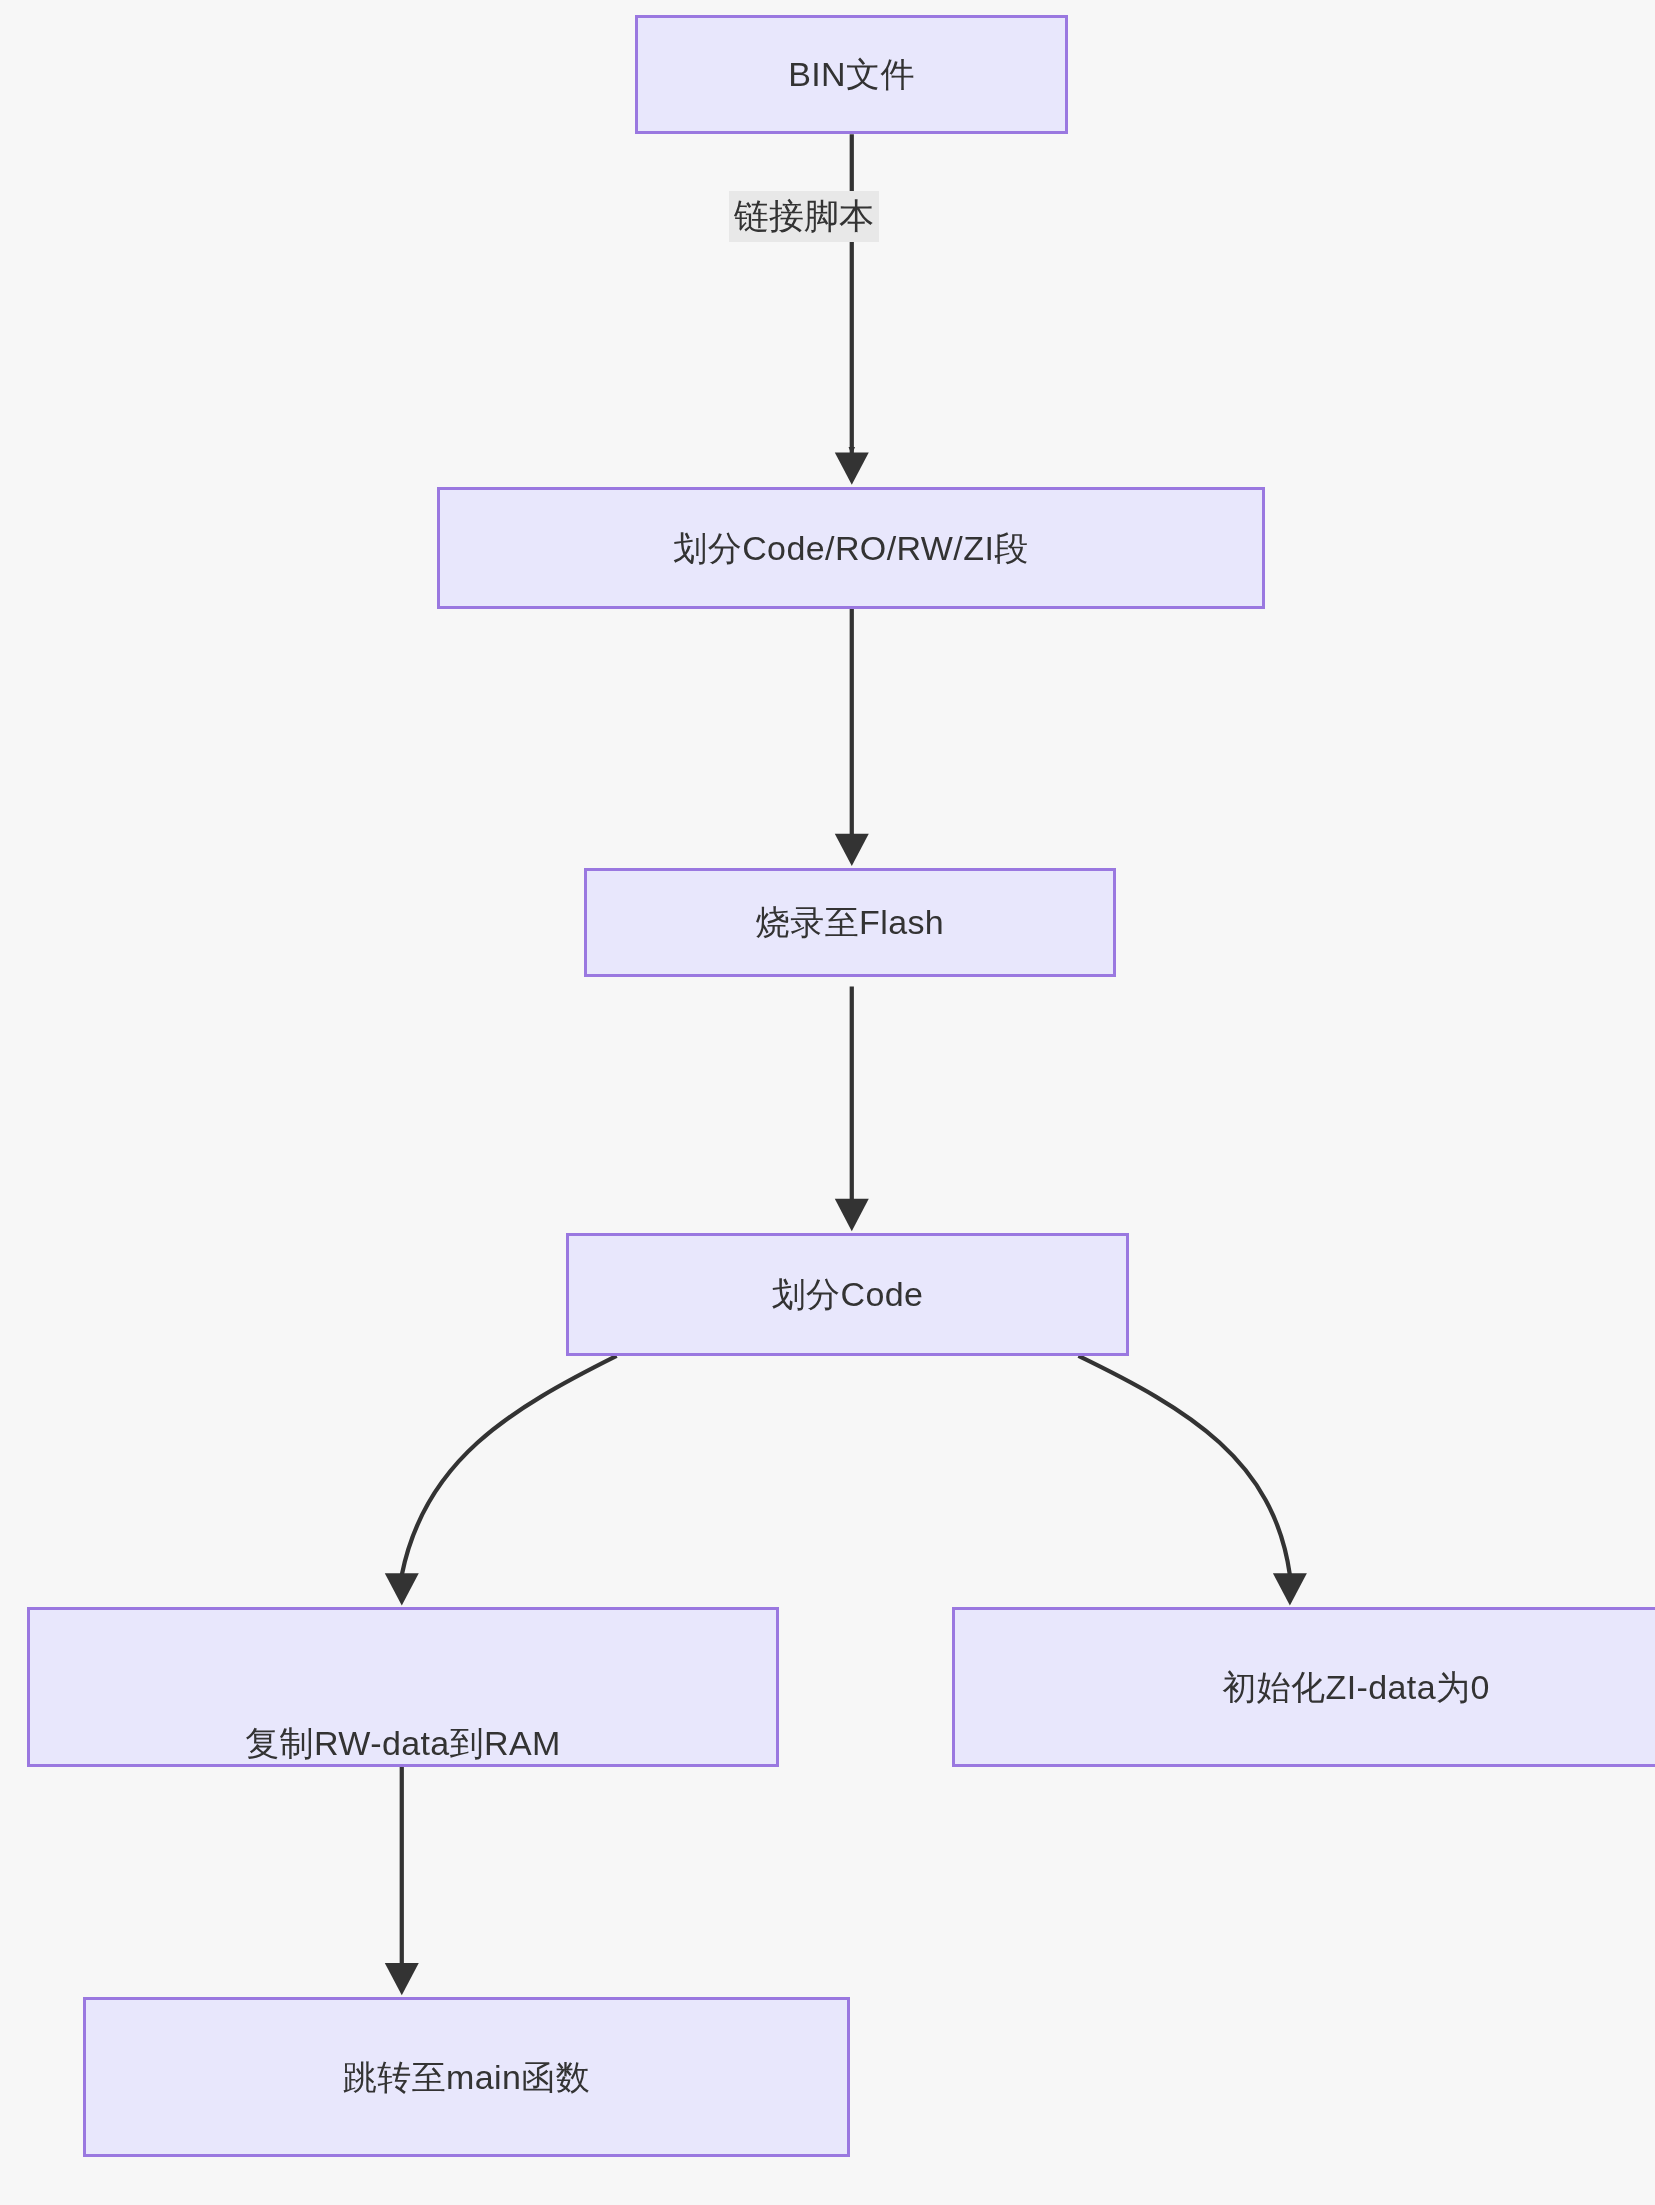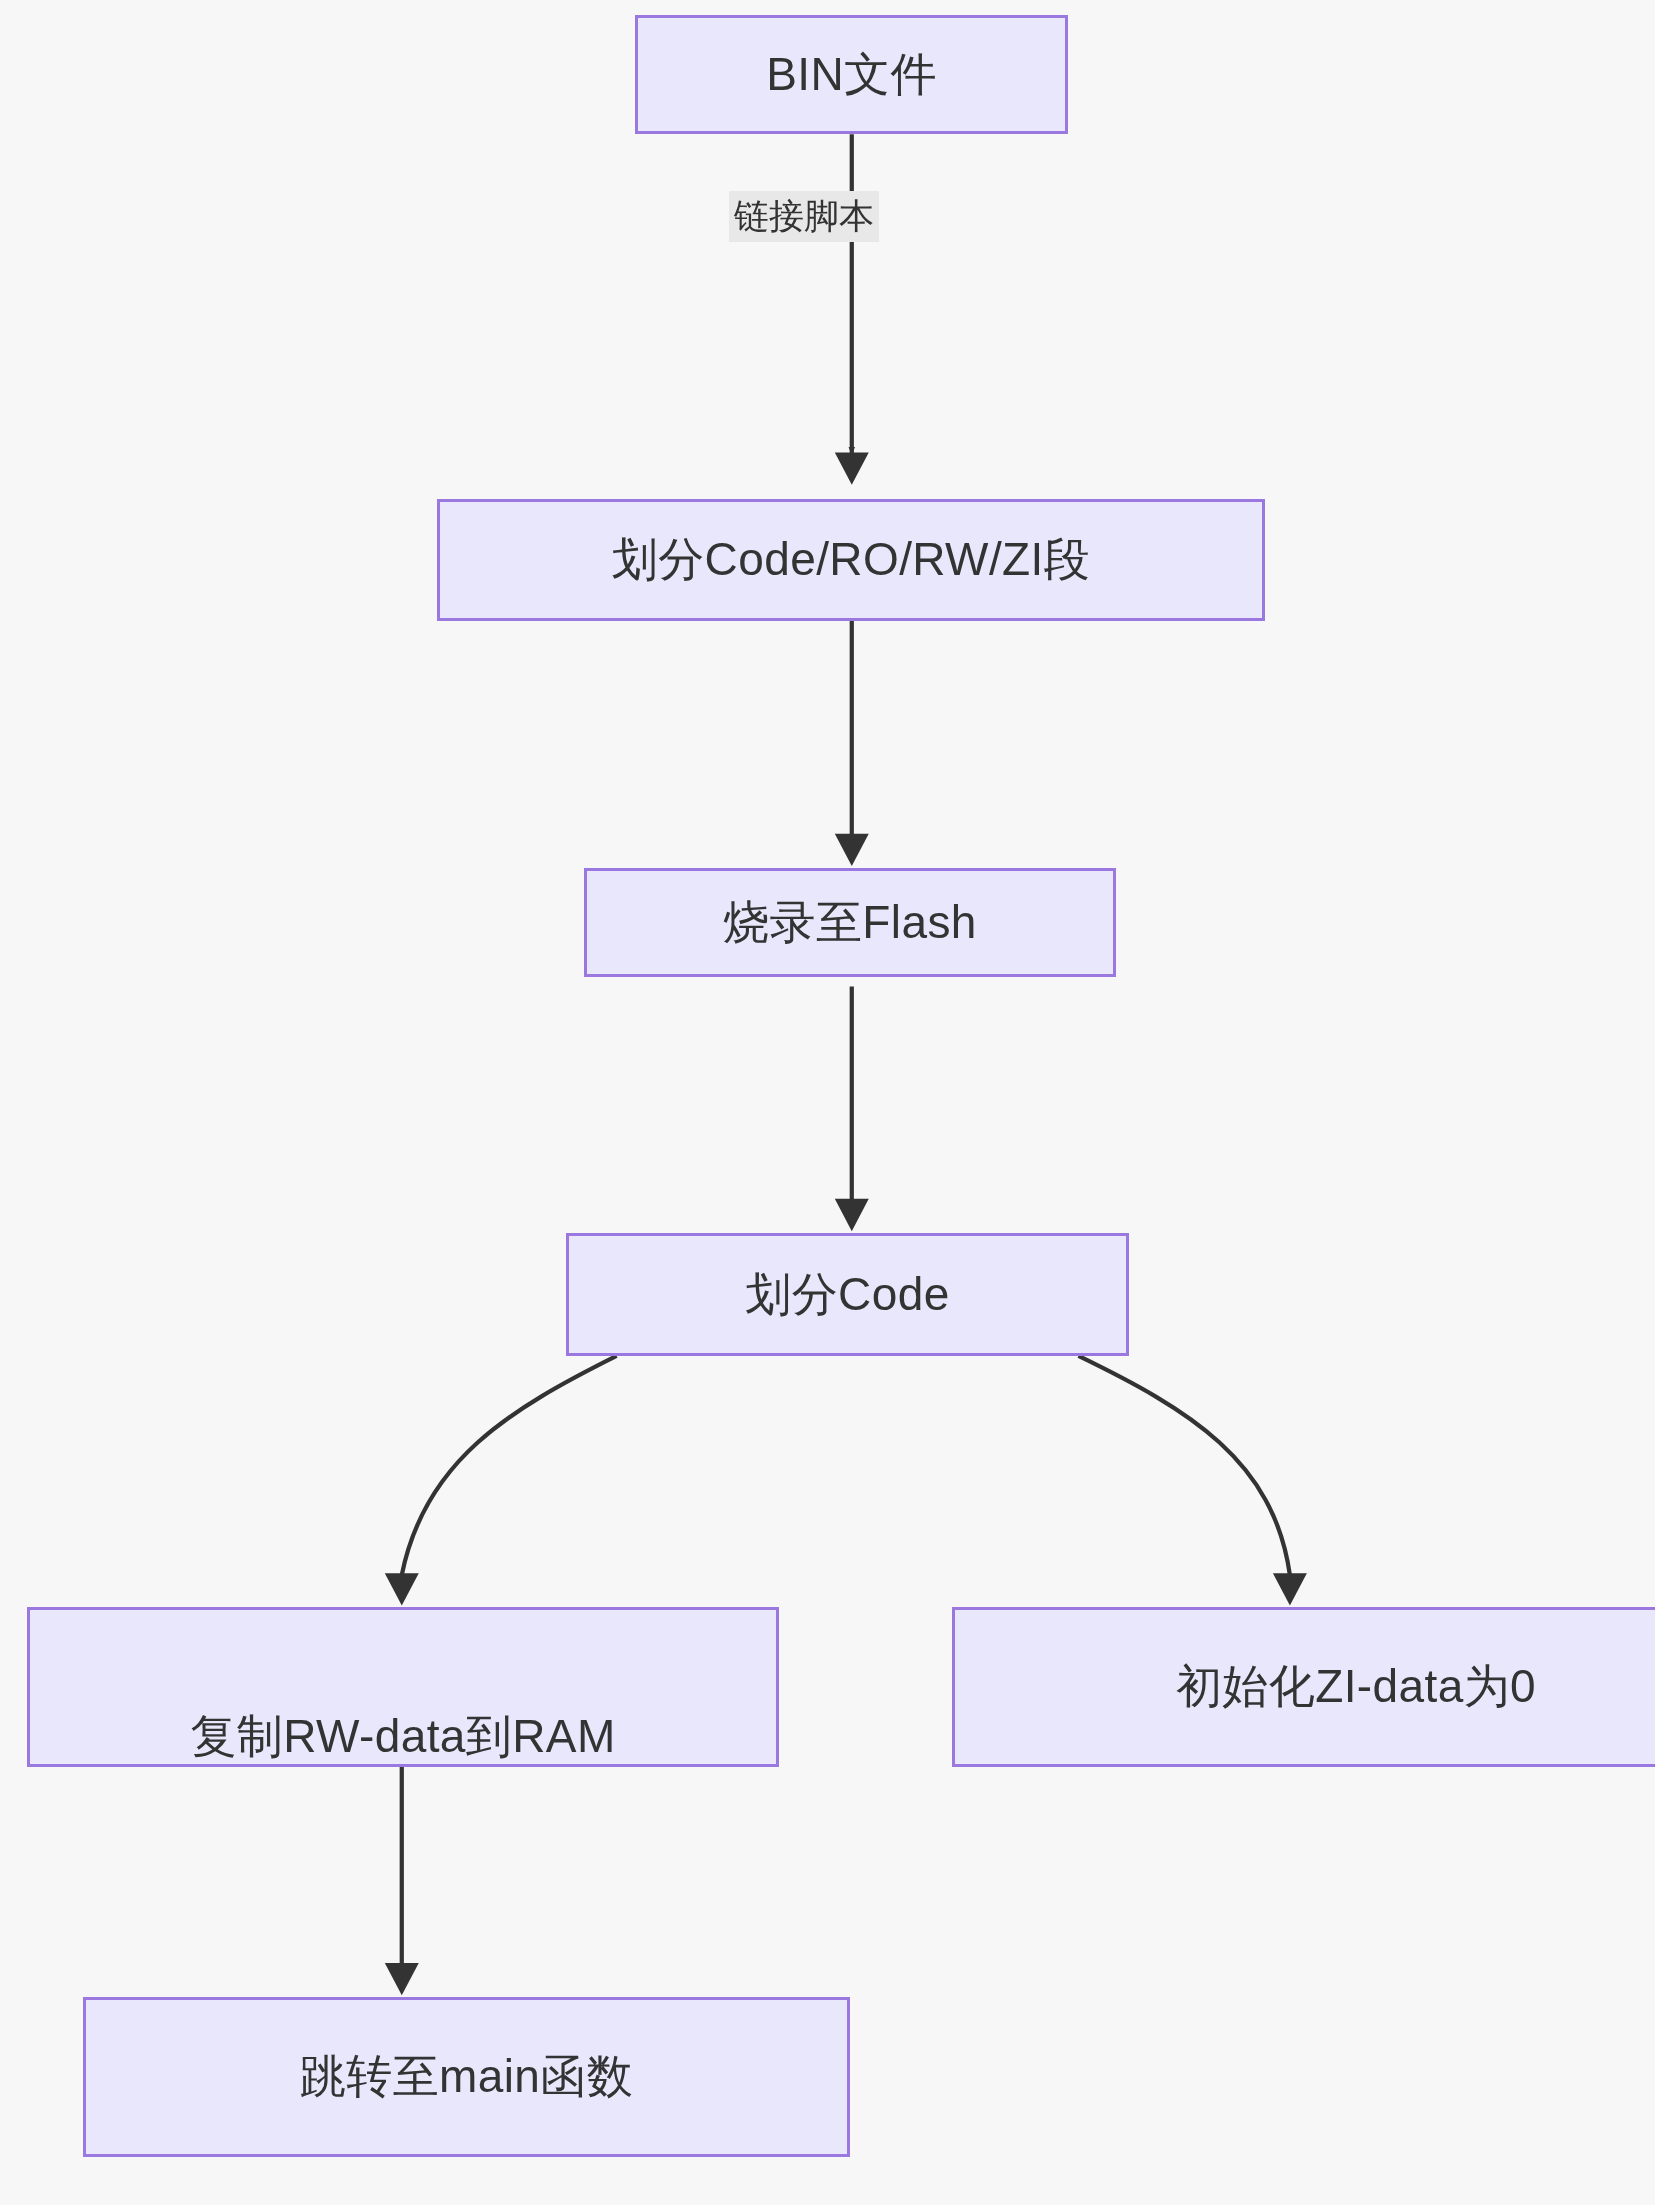--- a/index.html
+++ b/index.html
@@ -27,21 +27,21 @@
   }
   .node {
     position: absolute;
     box-sizing: border-box;
     background: #e8e7fc;
     border: 3.4px solid #9a78e0;
     display: flex;
     align-items: center;
     justify-content: center;
     color: #333333;
-    font-size: 46px;
+    font-size: 34px;
     line-height: 1.2;
     letter-spacing: 0.4px;
     white-space: nowrap;
   }
   .node-label {
     display: block;
     text-align: center;
   }
   .edge-label {
     position: absolute;
@@ -82,21 +82,21 @@
     <polygon points="1499,1853 1539,1853 1519,1891" fill="#333333"></polygon>
 
     <path d="M 473 2081 L 473 2314" stroke="#333333" stroke-width="5" fill="none"></path>
     <polygon points="453,2312 493,2312 473,2350" fill="#333333"></polygon>
   </svg>
 
   <div class="node" style="left:635px; top:15.3px; width:433px; height:119px;">
     <span class="node-label">BIN文件</span>
   </div>
 
-  <div class="node" style="left:437px; top:487px; width:828px; height:122px;margin-top:12px;">
+  <div class="node" style="left:437px; top:487px; width:828px; height:122px;">
     <span class="node-label">划分Code/RO/RW/ZI段</span>
   </div>
 
   <div class="node" style="left:584px; top:868px; width:532px; height:109px;">
     <span class="node-label">烧录至Flash</span>
   </div>
 
   <div class="node" style="left:566px; top:1233px; width:563px; height:123px;">
     <span class="node-label">划分Code</span>
   </div>

